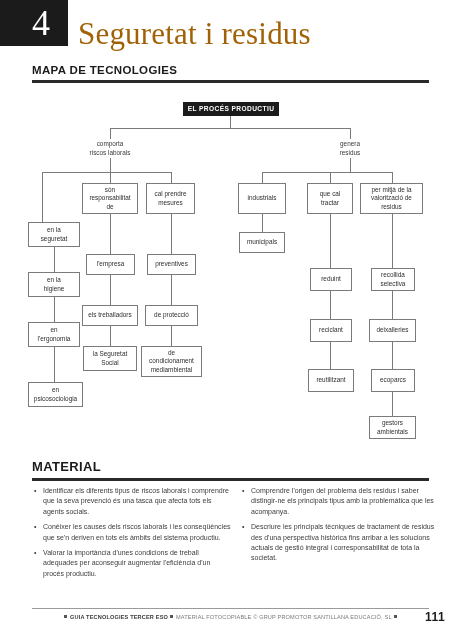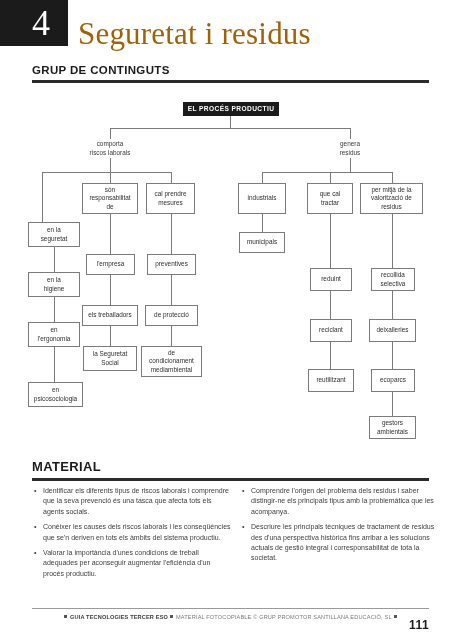--- a/index.html
+++ b/index.html
@@ -168,37 +168,36 @@
     background: #555;
     margin: 0 3px 0 2px;
     vertical-align: 1px;
   }
   .footer .strong {
     font-weight: bold;
     color: #3a3a3a;
   }
   .page-num {
     position: absolute;
-    left: 409px;
+    left: 425px;
     top: 610px;
     font-size: 12px;
     font-weight: bold;
     color: #1b1b1b;
     letter-spacing: 0.5px;
-    margin-top: 8px;
   }
 </style>
 </head>
 <body>
 
 <div class="chapter-block"></div>
 <div class="chapter-num">4</div>
 <div class="chapter-title">Seguretat i residus</div>
 
-<div class="section-head" id="contents-head">GRUP DE CONTINGUTS</div>
+<div class="section-head" id="contents-head">MAPA DE TECNOLOGIES</div>
 <div class="section-rule" id="contents-rule"></div>
 
 <div class="diagram">
 
   <div class="node root" style="left:183px; top:6px; width:96px; height:14px;">EL PROCÉS PRODUCTIU</div>
 
   <div class="ln v" style="left:230px; top:20px; height:12px;"></div>
   <div class="ln h" style="left:110px; top:32px; width:240px;"></div>
   <div class="ln v" style="left:110px; top:32px; height:11px;"></div>
   <div class="ln v" style="left:350px; top:32px; height:11px;"></div>

